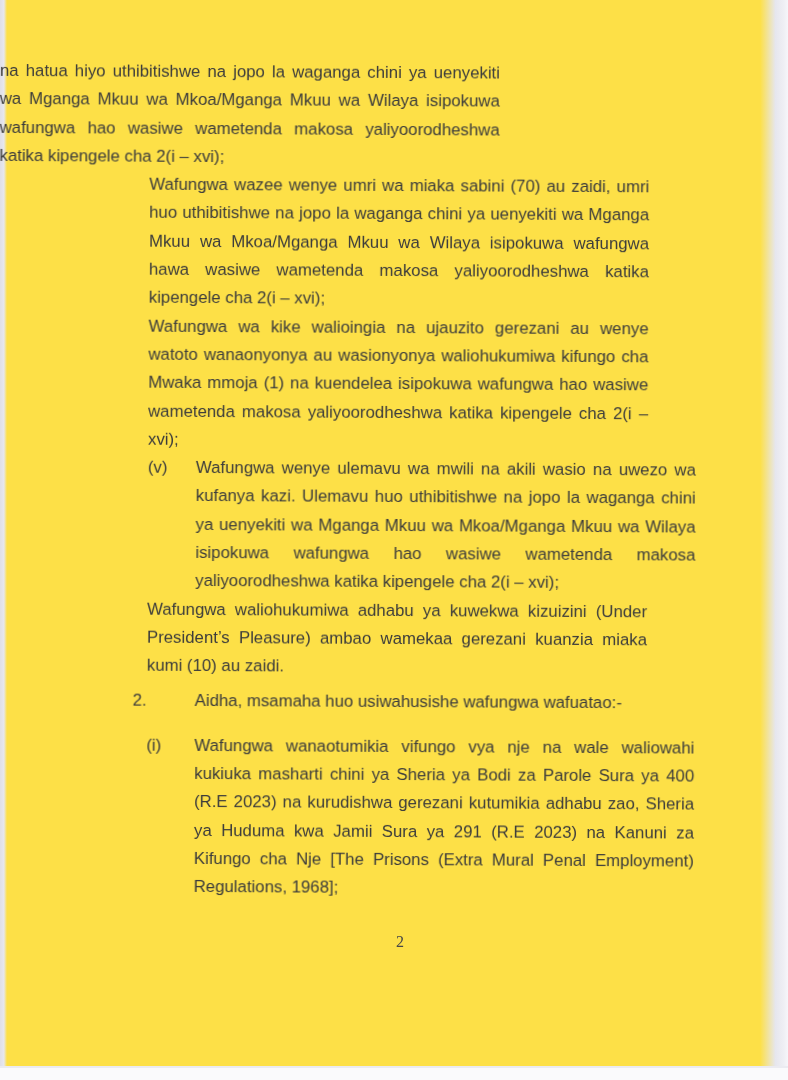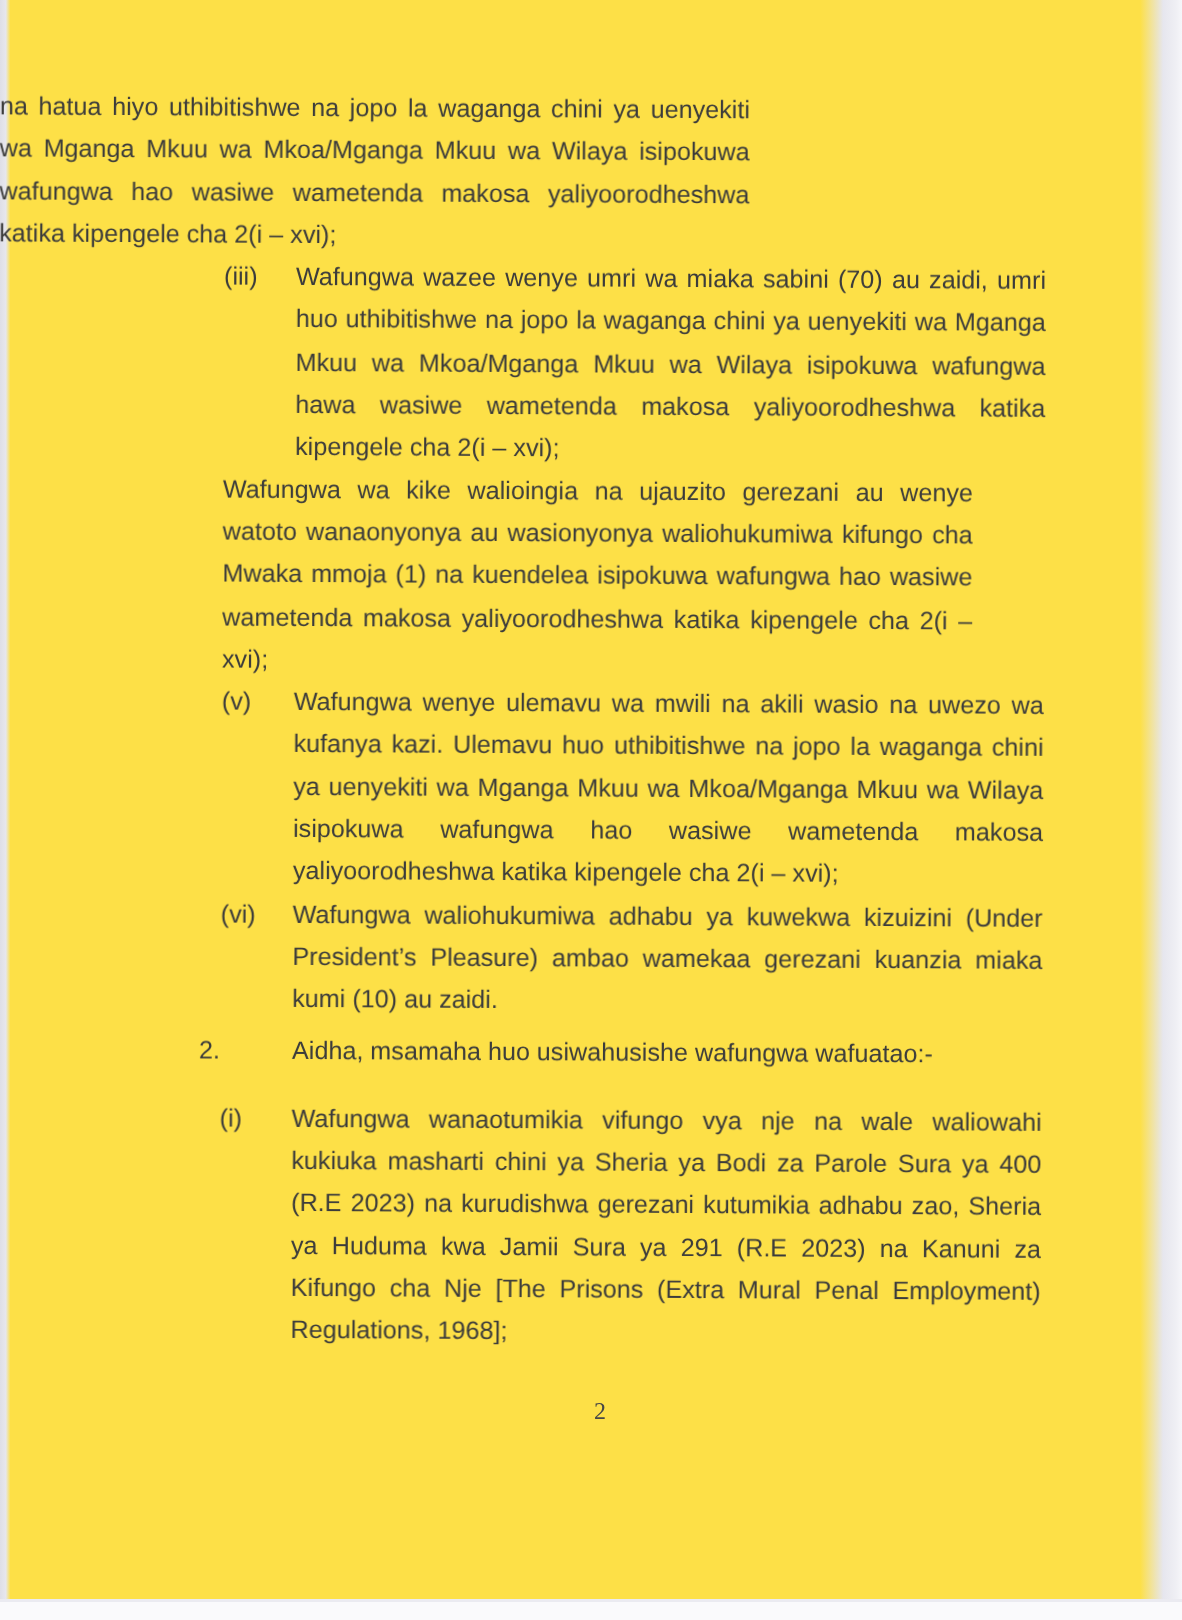--- a/index.html
+++ b/index.html
@@ -78,35 +78,33 @@
   <div class="edge edge-left"></div>
   <div class="edge edge-right"></div>
   <div class="edge edge-bottom-line"></div>
   <div class="edge edge-bottom"></div>
 
   <div class="content">
 
     <p class="cont">na hatua hiyo uthibitishwe na jopo la waganga chini ya uenyekiti wa Mganga Mkuu wa Mkoa/Mganga Mkuu wa Wilaya isipokuwa wafungwa hao wasiwe wametenda makosa yaliyoorodheshwa katika kipengele cha 2(i – xvi);</p>
 
     <div class="item">
-      <span class="marker">(iii)</span>
       <p class="itext">Wafungwa wazee wenye umri wa miaka sabini (70) au zaidi, umri huo uthibitishwe na jopo la waganga chini ya uenyekiti wa Mganga Mkuu wa Mkoa/Mganga Mkuu wa Wilaya isipokuwa wafungwa hawa wasiwe wametenda makosa yaliyoorodheshwa katika kipengele cha 2(i – xvi);</p>
     </div>
 
     <div class="item">
       <p class="itext">Wafungwa wa kike walioingia na ujauzito gerezani au wenye watoto wanaonyonya au wasionyonya waliohukumiwa kifungo cha Mwaka mmoja (1) na kuendelea isipokuwa wafungwa hao wasiwe wametenda makosa yaliyoorodheshwa katika kipengele cha 2(i – xvi);</p>
     </div>
 
     <div class="item">
       <span class="marker">(v)</span>
       <p class="itext">Wafungwa wenye ulemavu wa mwili na akili wasio na uwezo wa kufanya kazi. Ulemavu huo uthibitishwe na jopo la waganga chini ya uenyekiti wa Mganga Mkuu wa Mkoa/Mganga Mkuu wa Wilaya isipokuwa wafungwa hao wasiwe wametenda makosa yaliyoorodheshwa katika kipengele cha 2(i – xvi);</p>
     </div>
 
     <div class="item">
-      <span class="marker">(vi)</span>
       <p class="itext">Wafungwa waliohukumiwa adhabu ya kuwekwa kizuizini (Under President’s Pleasure) ambao wamekaa gerezani kuanzia miaka kumi (10) au zaidi.</p>
     </div>
 
     <div class="para2">
       <span class="pnum">2.</span>
       <p class="ptext">Aidha, msamaha huo usiwahusishe wafungwa wafuatao:-</p>
     </div>
 
     <div class="item">
       <span class="marker">(i)</span>

